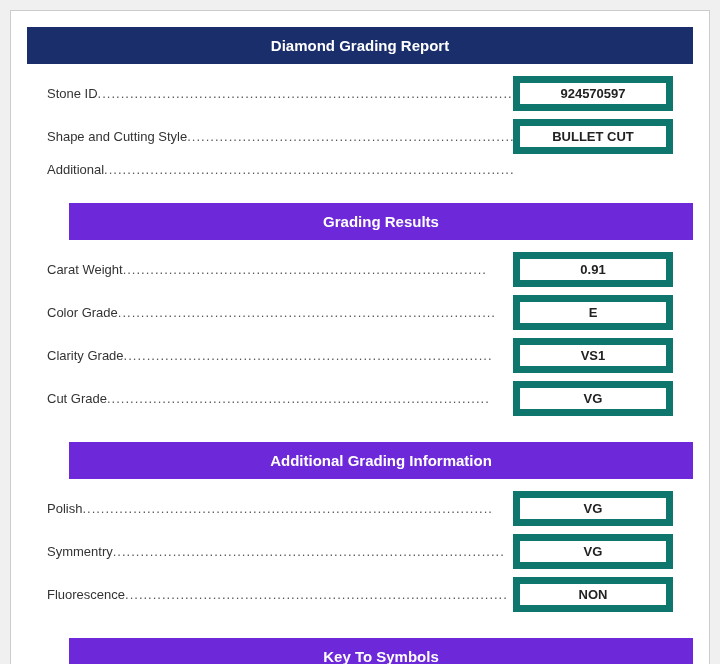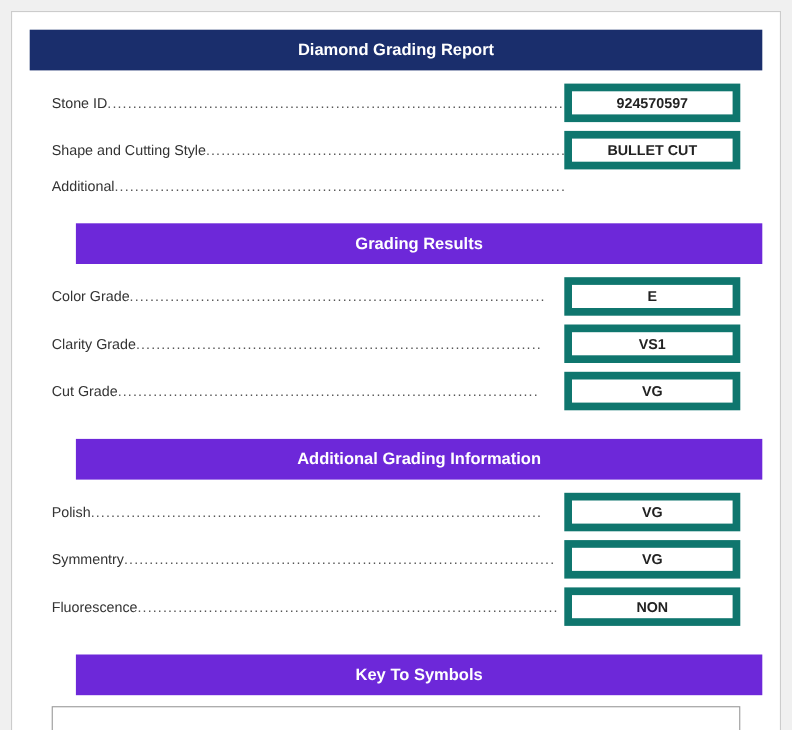--- a/index.html
+++ b/index.html
@@ -123,20 +123,25 @@
       </div>
     </div>
 
   <div class="spacer"></div>
 
   <div class="section-header gray">
     <span>Grading Results</span>
   </div>
 
   <div class="section-body" id="grading-rows">
+  <div class="data-row">
+        <span class="row-label">Carat Weight</span>
+        <span class="row-dots">...............................................................................</span>
+        <span class="row-value">0.91</span>
+      </div>
       <div class="data-row">
         <span class="row-label">Color Grade</span>
         <span class="row-dots">..................................................................................</span>
         <span class="row-value">E</span>
       </div>
       <div class="data-row">
         <span class="row-label">Clarity Grade</span>
         <span class="row-dots">................................................................................</span>
         <span class="row-value">VS1</span>
       </div>

